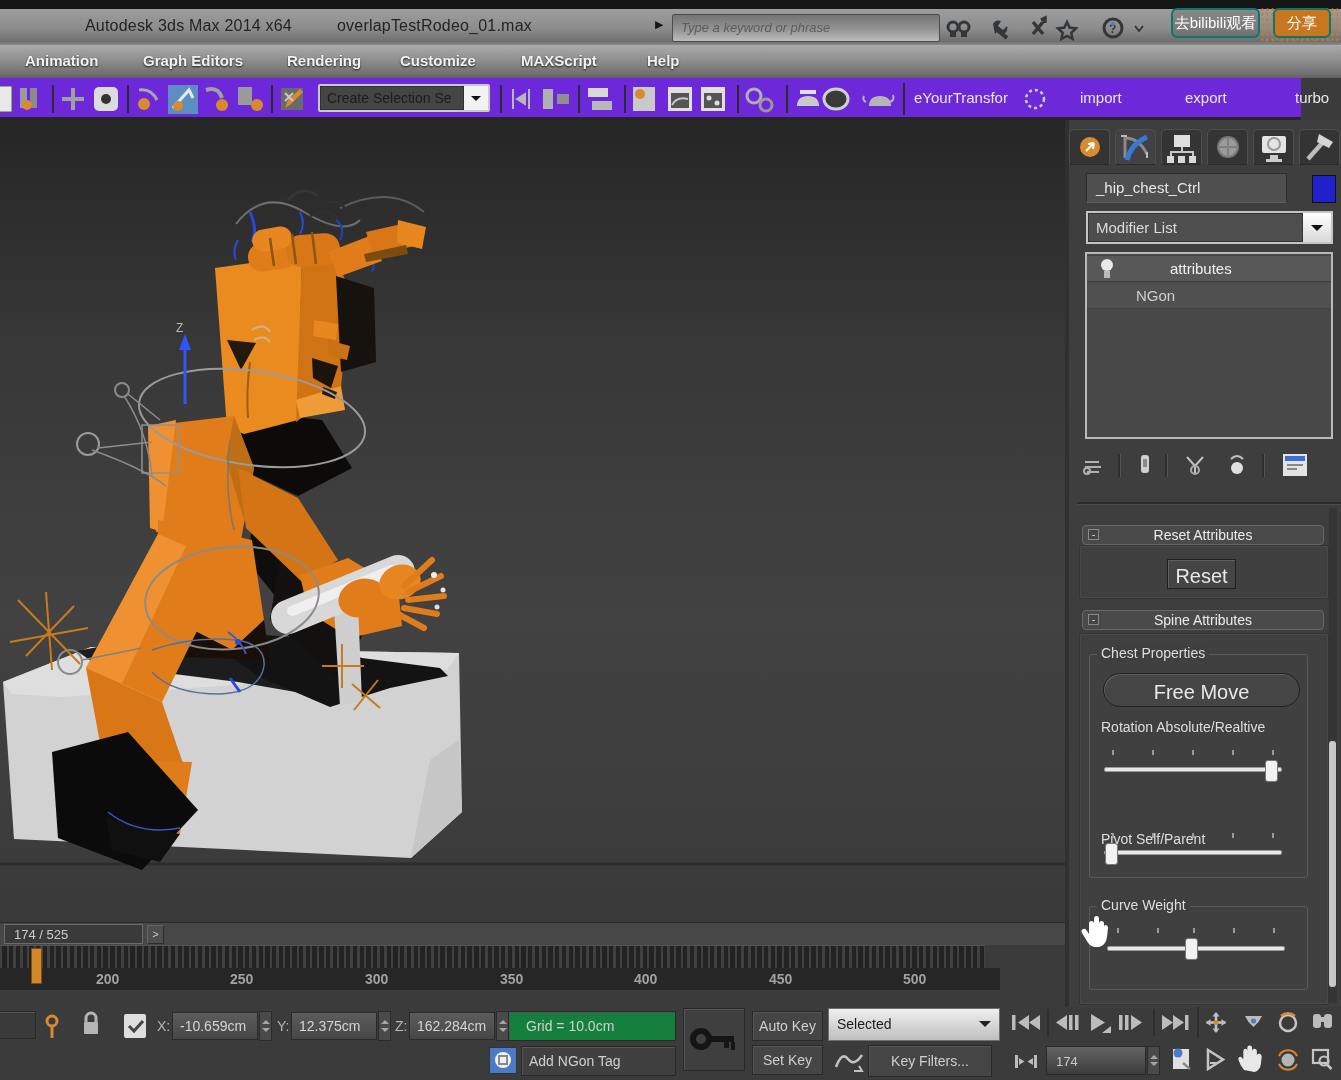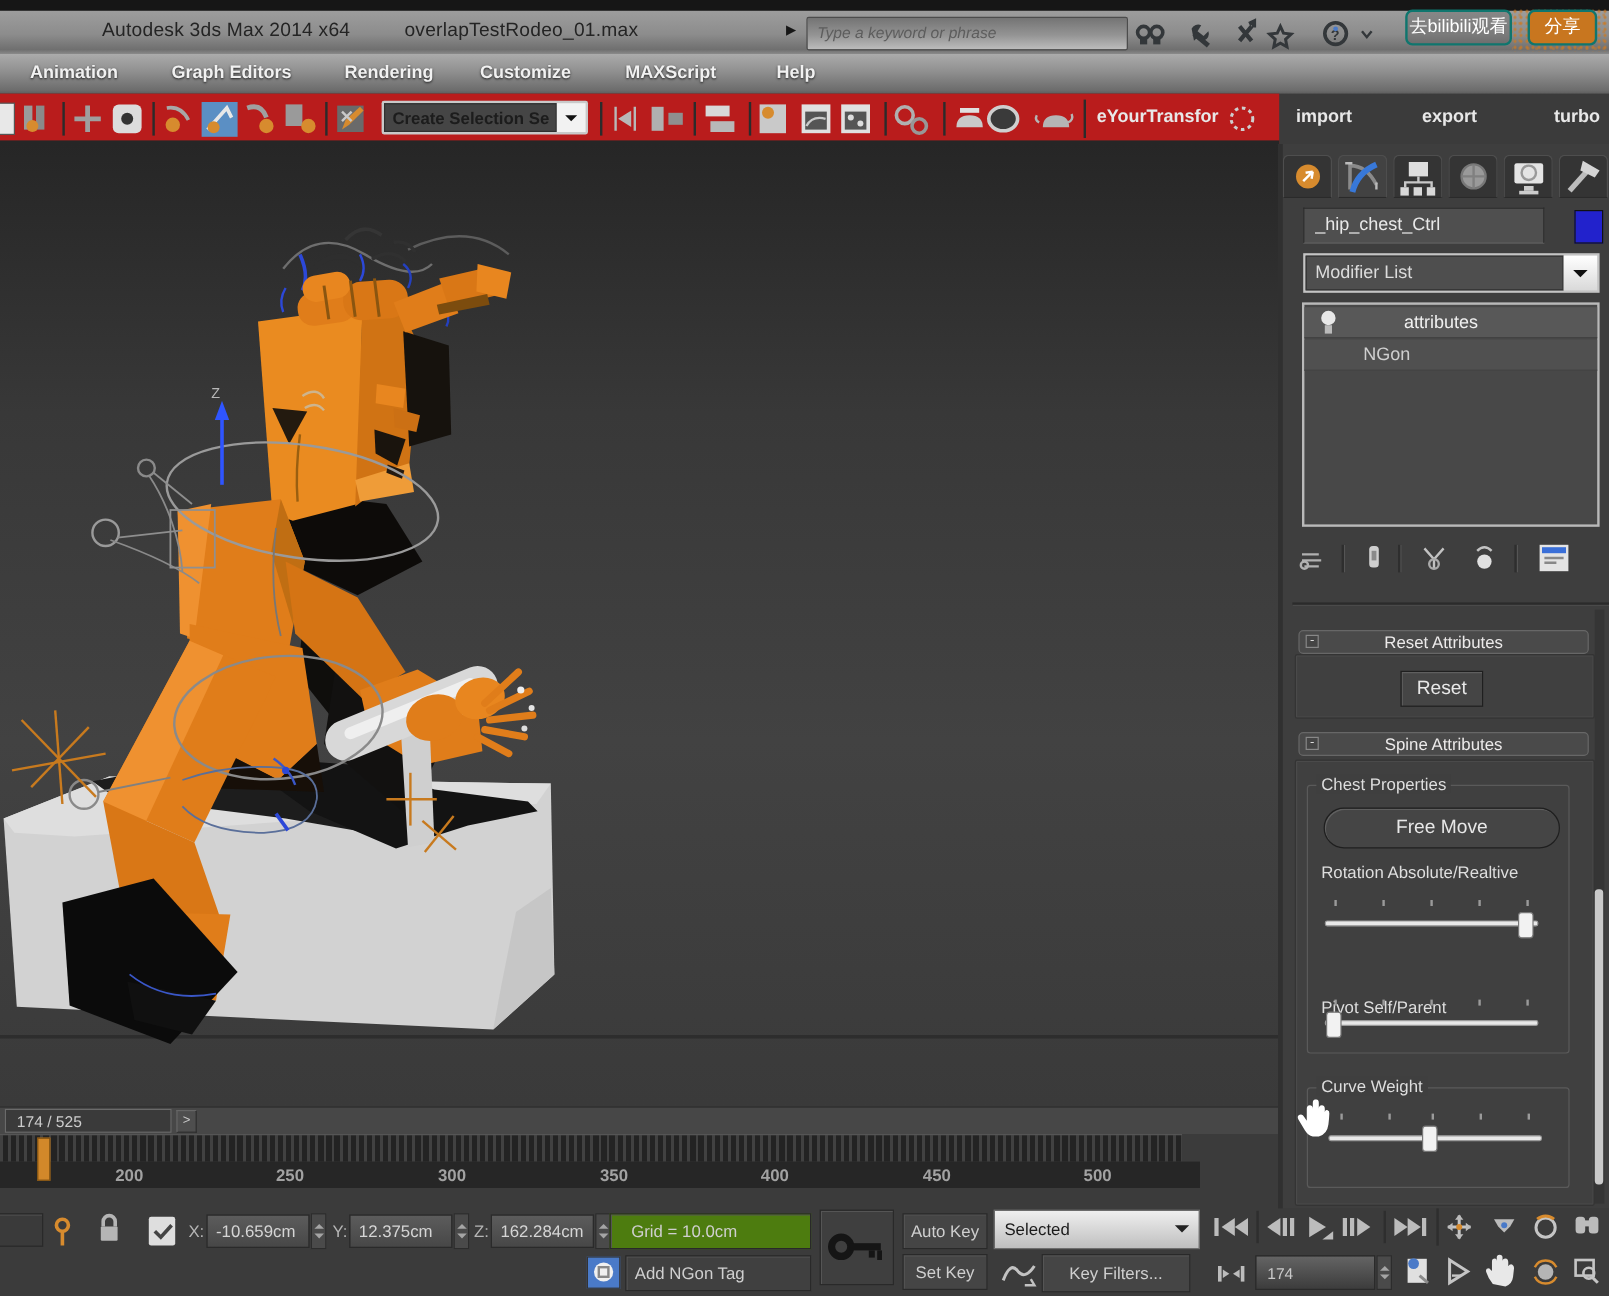--- a/index.html
+++ b/index.html
@@ -21,21 +21,21 @@
   color:#fff; font-size:15px; text-align:center; }
 #btn1 { left:1171px; width:89px; line-height:26px; background:rgba(70,70,70,0.25); }
 #btn2 { left:1273px; width:58px; line-height:26px; background:#c8761f; }
 
 
 #menubar { left:0; top:45px; width:1341px; height:33px;
   background:linear-gradient(#ababab,#8f8f8f 45%,#6c6c6c 92%,#5e5e5e); }
 .menu { position:absolute; top:7px; font-size:15px; font-weight:bold; color:#f1f1f1; text-shadow:0 1px 2px rgba(0,0,0,0.8); }
 
 
-#toolbar { left:0; top:78px; width:1066px; height:42px; background:#b91c1c; border-bottom:3px solid #262626;font-weight:bold; }
+#toolbar { left:0; top:78px; width:1301px; height:42px; background:#6d28d9; border-bottom:3px solid #262626; }
 #cselbox { position:absolute; left:318px; top:6px; width:172px; height:28px; background:#c9c9c9;
   border-radius:2px; padding:2px; }
 #cselinner { position:absolute; left:2px; top:2px; width:144px; height:24px; background:#454545;
   border:1px solid #303030; color:#1c1c1c; font-size:14px; padding:3px 0 0 6px; }
 #cselarrow { position:absolute; right:2px; top:2px; width:24px; height:24px; background:#f2f2f2; }
 #cselarrow:after { content:""; position:absolute; left:7px; top:10px; border:5px solid transparent; border-top-color:#111; }
 .ttxt { position:absolute; top:11px; color:#e8e8e8; font-size:15px; }
 
 
 #viewport { left:0; top:120px; width:1065px; height:802px; }
@@ -74,21 +74,21 @@
 .ssep { position:absolute; top:334px; width:3px; height:23px; background:#2e2e2e; border-right:1px solid #555; }
 #pdivider { position:absolute; left:8px; top:382px; width:268px; height:3px; background:#2b2b2b; border-bottom:1px solid #4a4a4a; }
 
 .rollhead { position:absolute; left:13px; width:242px; height:20px; background:#4a4a4a;
   border:1px solid #676767; border-radius:4px; color:#eceaea; font-size:14px; text-align:center; padding-top:1px; }
 .rminus { position:absolute; left:5px; top:3px; width:11px; height:11px; border:1px solid #888; color:#ddd;
   font-size:11px; line-height:8px; text-align:center; background:#454545; }
 .rollbody { position:absolute; left:10px; width:250px; background:#404040; border:1px solid #343434;
   box-shadow:inset 0 0 0 1px #4a4a4a; border-radius:2px; }
 .btn { position:absolute; background:#454545; border:1px solid #1f1f1f; box-shadow:inset 1px 1px 0 #5f5f5f;
-  color:#e8e8e8; font-size:16px; text-align:center; }
+  color:#e8e8e8; font-size:20px; text-align:center; }
 .grouplbl { position:absolute; color:#dedede; font-size:14px; background:#3f3f3f; padding:0 4px; }
 .groupbox { position:absolute; border:1px solid #5a5a5a; border-radius:3px; }
 .slidertrack { position:absolute; height:5px; background:#e8e8e8; border:1px solid #9a9a9a; border-radius:2px; }
 .sliderhandle { position:absolute; width:13px; height:22px; background:#f2f2f2; border:1px solid #777; border-radius:3px; }
 .tickrow { position:absolute; height:6px; }
 .tick { position:absolute; width:2px; height:5px; background:#9a9a9a; }
 #scrollbar { position:absolute; left:260px; top:621px; width:7px; height:246px; background:#c9c9c9; border-radius:3px; }
 #scrolltrack { position:absolute; left:260px; top:388px; width:8px; height:495px; background:#353535; }
 
 
@@ -491,21 +491,21 @@
   </svg>
   <span class="slabel" style="left:157px; top:1018px;">X:</span>
   <div class="sfield" style="left:172px; top:1012px; width:86px; height:28px; padding:5px 0 0 7px;">-10.659cm</div>
   <div class="spinner" style="left:259px; top:1011px;"></div>
   <span class="slabel" style="left:277px; top:1018px;">Y:</span>
   <div class="sfield" style="left:291px; top:1012px; width:86px; height:28px; padding:5px 0 0 7px;">12.375cm</div>
   <div class="spinner" style="left:378px; top:1011px;"></div>
   <span class="slabel" style="left:395px; top:1018px;">Z:</span>
   <div class="sfield" style="left:409px; top:1012px; width:86px; height:28px; padding:5px 0 0 7px;">162.284cm</div>
   <div class="spinner" style="left:496px; top:1011px;"></div>
-  <div class="sbox" style="left:508px; top:1011px; width:168px; height:30px; padding:6px 0 0 17px; background:#4d7c0f;">Grid = 10.0cm</div>
+  <div class="sbox" style="left:508px; top:1011px; width:168px; height:30px; padding:6px 0 0 17px; background:#15803d;">Grid = 10.0cm</div>
   <div class="abs" style="left:489px; top:1047px; width:28px; height:27px; background:#4a7ac8; border:1px solid #333;">
     <svg width="26" height="25" viewBox="0 0 26 25">
         <circle cx="13" cy="12" r="8" fill="#f0f0f0"></circle>
         <rect x="9" y="8" width="8" height="8" fill="none" stroke="#888" stroke-width="2"></rect>
       </svg>
   </div>
   <div class="sbox" style="left:521px; top:1046px; width:155px; height:30px; padding:6px 0 0 7px; background:#404040;">Add NGon Tag</div>
 
   <div class="sbox" style="left:683px; top:1008px; width:62px; height:63px; background:#3f3f3f;">
     <svg width="60" height="61" viewBox="0 0 60 61">

